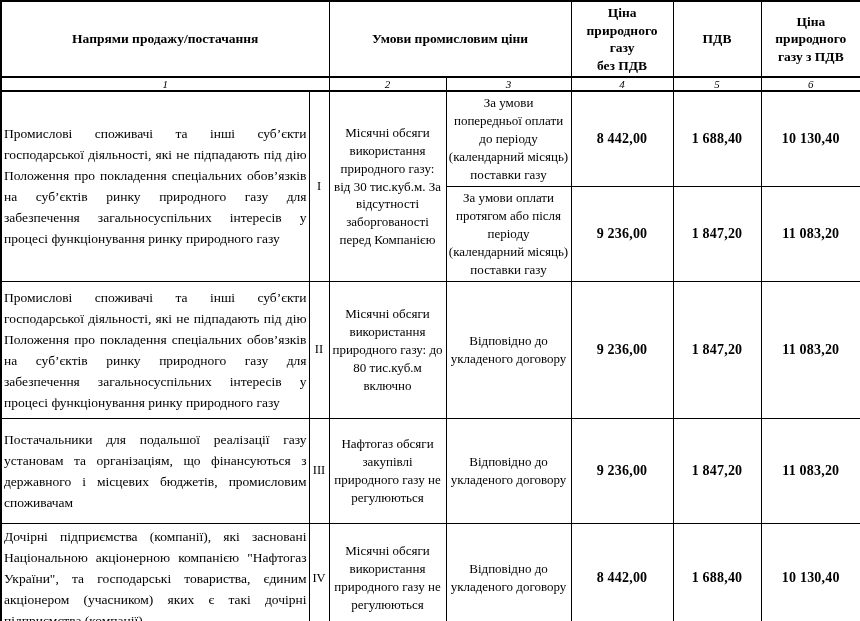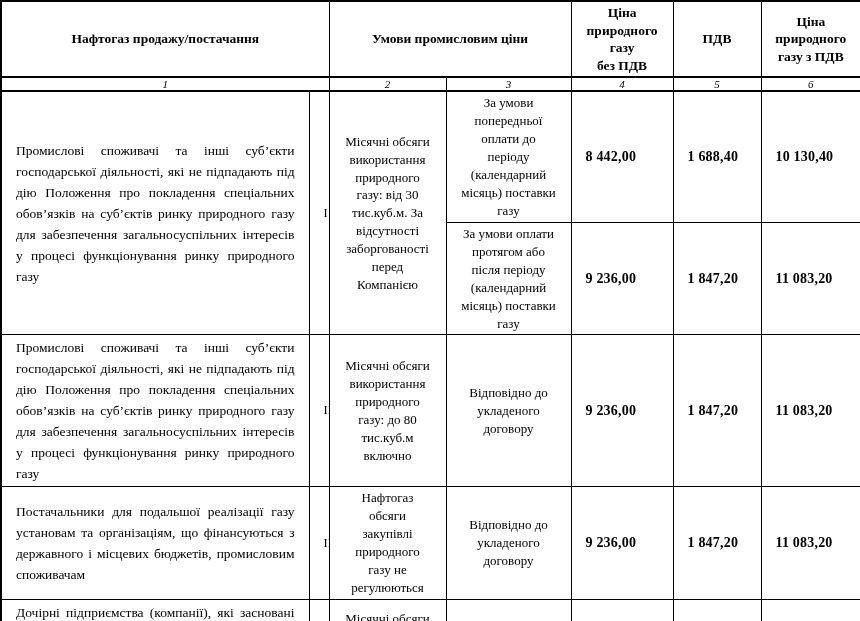--- a/index.html
+++ b/index.html
@@ -7,21 +7,21 @@
   table.gas{
     border-collapse:collapse;
     table-layout:fixed;
     width:860px;
     font-family:"Liberation Serif","DejaVu Serif",serif;
     color:#000;
     border:2px solid #000;
   }
   table.gas td{
     border:1px solid #000;
-    padding:2px 14px;
+    padding:2px 2px;
     vertical-align:middle;
     overflow:hidden;
   }
   tr.r-head td{
     font-weight:bold;
     text-align:center;
     font-size:13.5px;
     line-height:1.3;
     white-space:pre-line;
     border-bottom:2px solid #000;
@@ -46,20 +46,21 @@
     font-size:12.5px;
     padding:0 1px;
   }
   td.cond{
     text-align:center;
     font-size:13px;
     line-height:1.38;
     padding:2px 5px;
   }
   td.num{
+    text-align:center;
     font-weight:bold;
     font-size:14px;
     letter-spacing:0.2px;
   }
   tr.r-head{height:43px;}
   tr.r-nums{height:14px;}
   tr.r1a{height:77px;}
   tr.r1b{height:69px;}
   tr.r2{height:137px;}
   tr.r3{height:105px;}
@@ -75,21 +76,21 @@
       <col style="width:20px">
       <col style="width:117px">
       <col style="width:125px">
       <col style="width:102px">
       <col style="width:88px">
       <col style="width:100px">
     </colgroup>
 
     <tbody>
         <tr class="r-head">
-      <td colspan="2">Нафтогаз продажу/постачання</td>
+      <td colspan="2">Напрями продажу/постачання</td>
       <td colspan="2">Умови промисловим ціни</td>
       <td>Ціна природного
 газу
 без ПДВ</td>
       <td>ПДВ</td>
       <td>Ціна природного
 газу з ПДВ</td>
     </tr>
 
     <tr class="r-nums">

